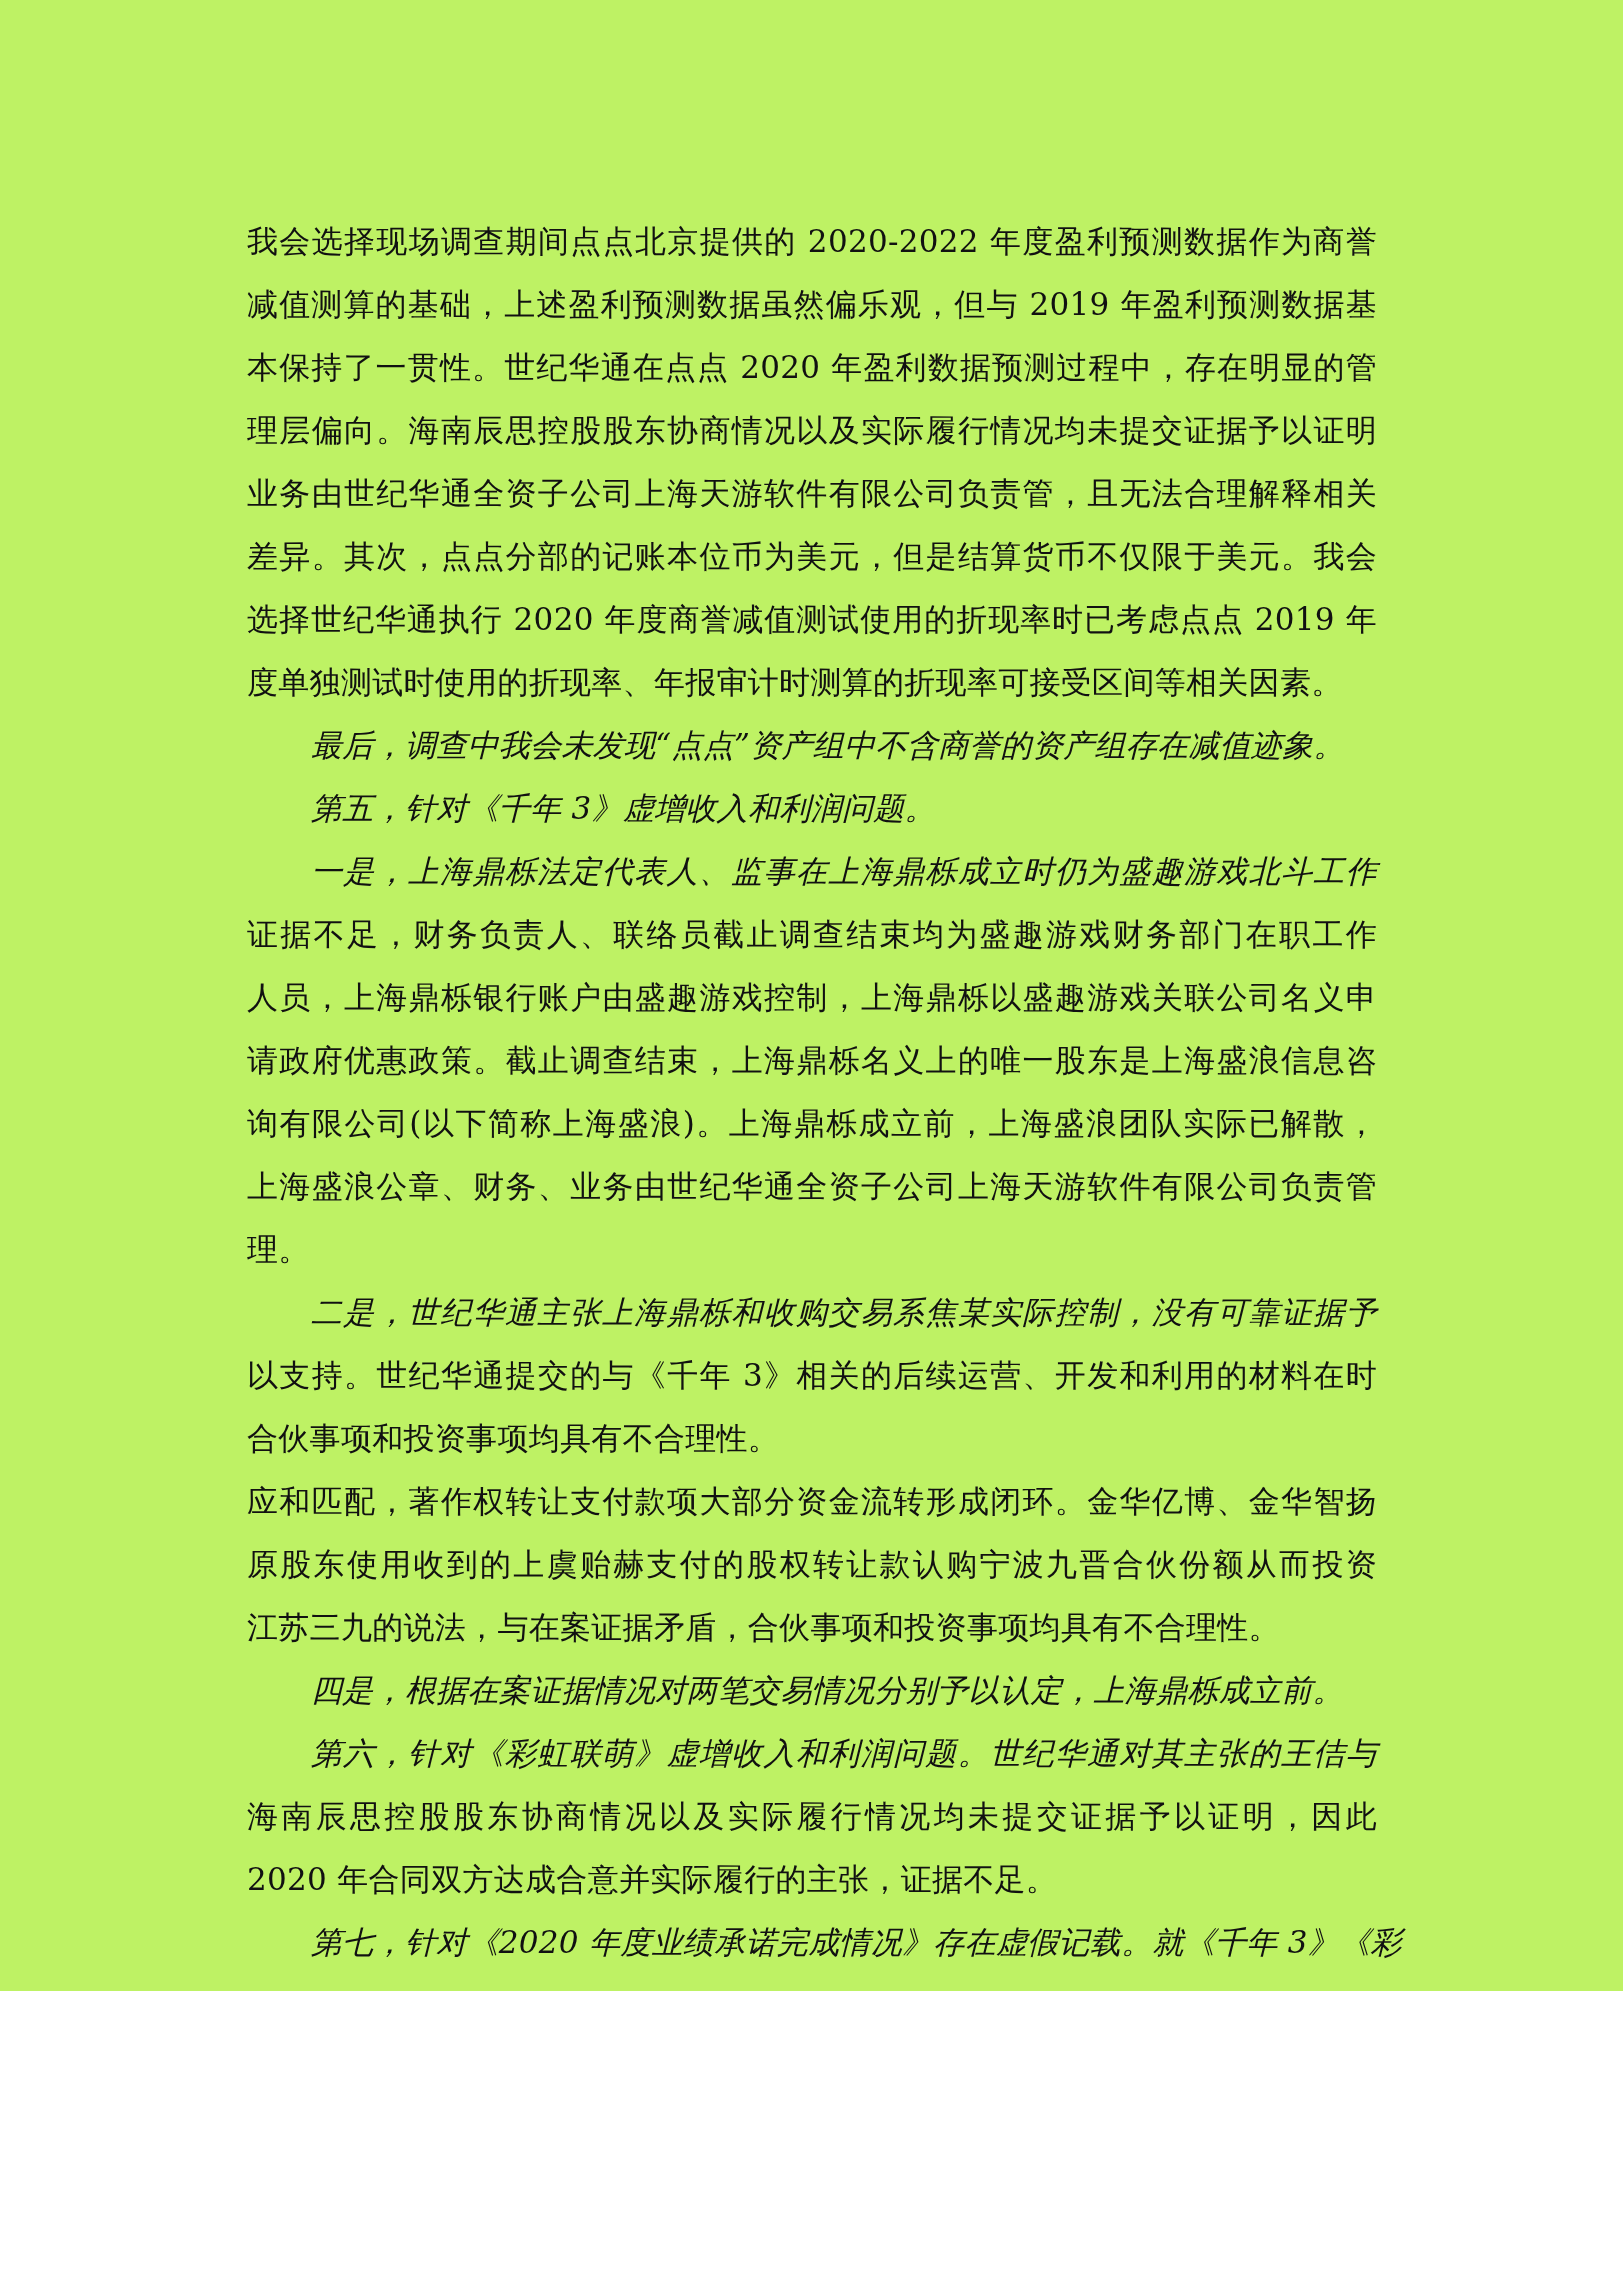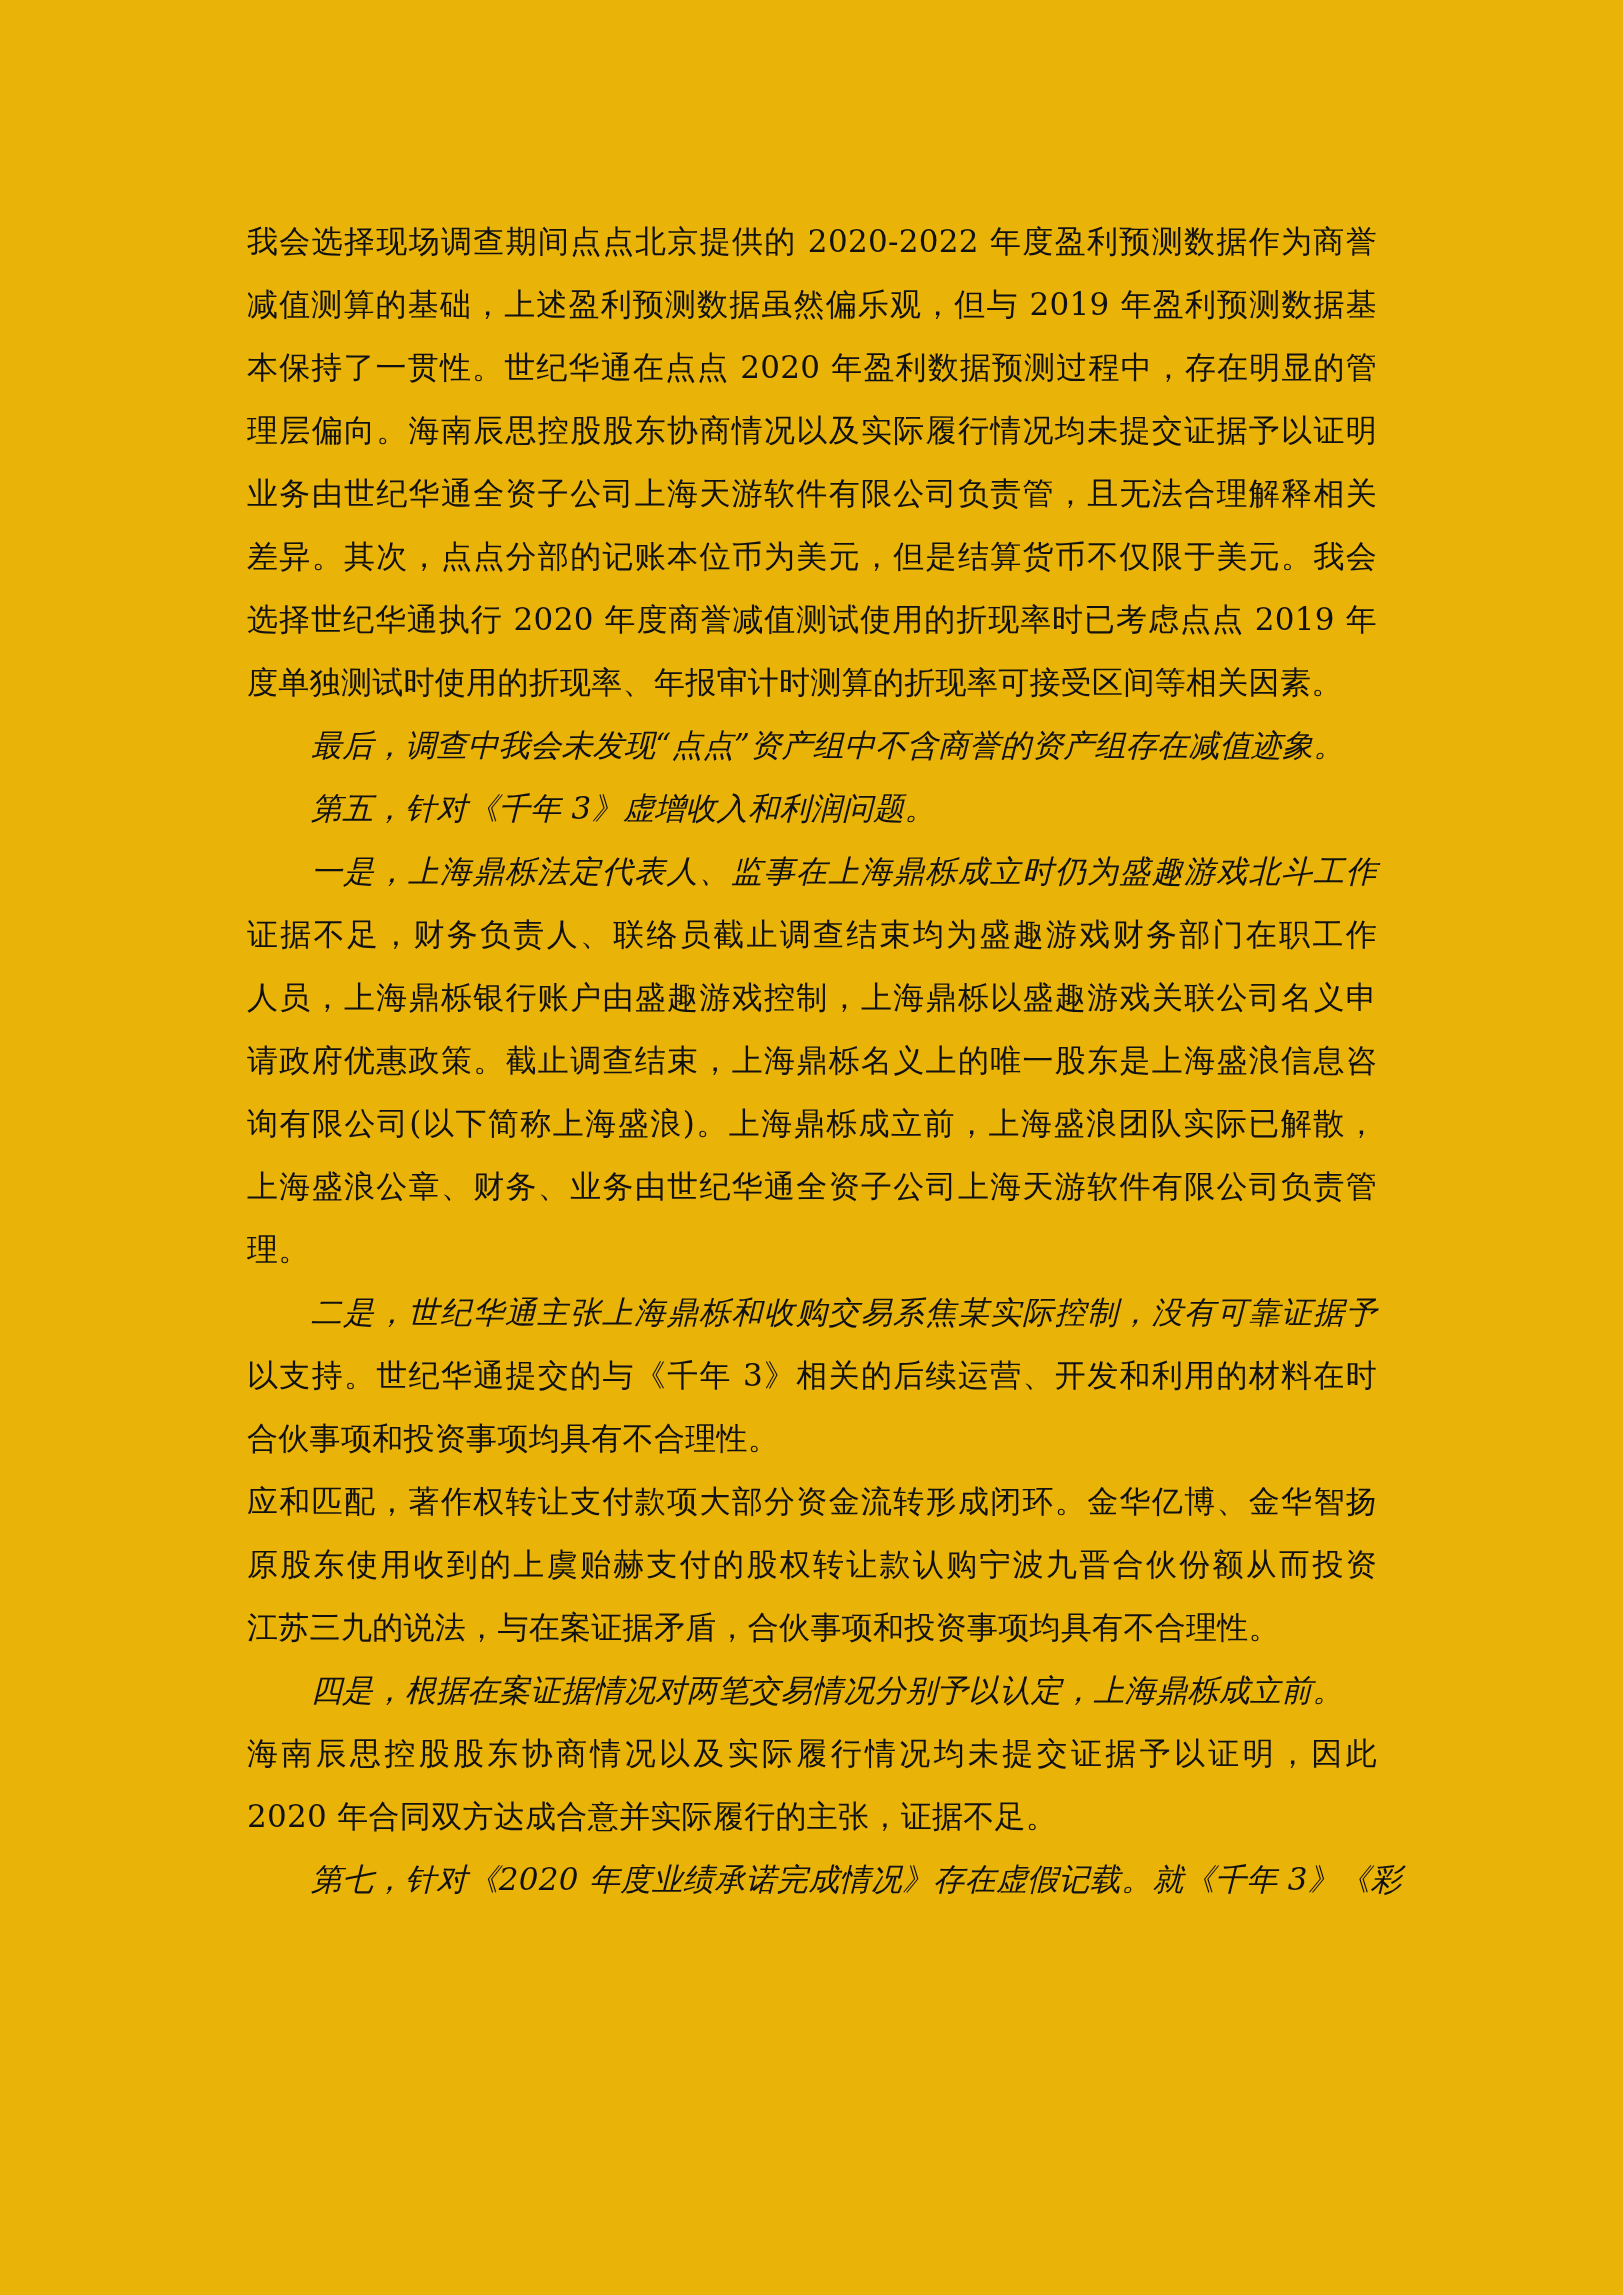--- a/index.html
+++ b/index.html
@@ -11,22 +11,22 @@
       width: 1623px;
       height: 2295px;
       position: relative;
       overflow: hidden;
     }
     .page {
       position: absolute;
       left: 0;
       top: 0;
       width: 1623px;
-      height: 2295px;
-      background: #eab308;
+      height: 1991px;
+      background: #bef264;
     }
     .content {
       position: absolute;
       left: 247px;
       top: 210px;
       width: 1130px;
       color: #111111;
       font-family: "DejaVu Serif", "Liberation Serif", serif;
       font-size: 31px;
       line-height: 63px;
@@ -92,20 +92,21 @@
       <span class="line">应和匹配，著作权转让支付款项大部分资金流转形成闭环。金华亿博、金华智扬</span>
       <span class="line">原股东使用收到的上虞贻赫支付的股权转让款认购宁波九晋合伙份额从而投资</span>
       <span class="line last">江苏三九的说法，与在案证据矛盾，合伙事项和投资事项均具有不合理性。</span>
     </div>
 
     <div>
       <span class="line indent last">四是，根据在案证据情况对两笔交易情况分别予以认定，上海鼎栎成立前。</span>
     </div>
 
     <div>
+      <span class="line indent">第六，针对《彩虹联萌》虚增收入和利润问题。世纪华通对其主张的王佶与</span>
       <span class="line">海南辰思控股股东协商情况以及实际履行情况均未提交证据予以证明，因此</span>
       <span class="line last">2020 年合同双方达成合意并实际履行的主张，证据不足。</span>
     </div>
 
     <div>
       <span class="line indent">第七，针对《2020 年度业绩承诺完成情况》存在虚假记载。就《千年 3》《彩</span>
     </div>
   </div>
 </div>
 

